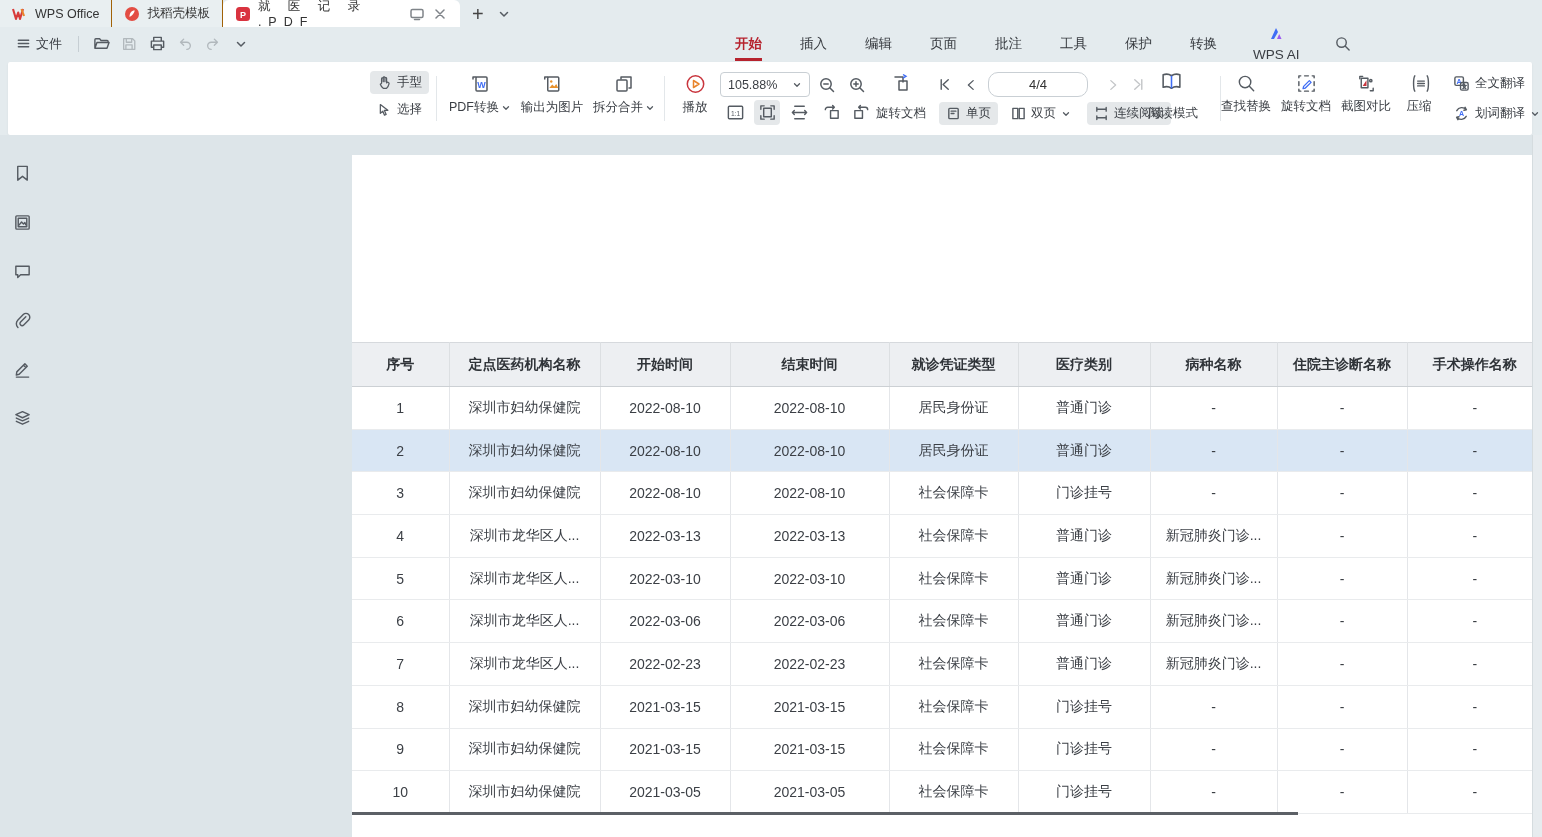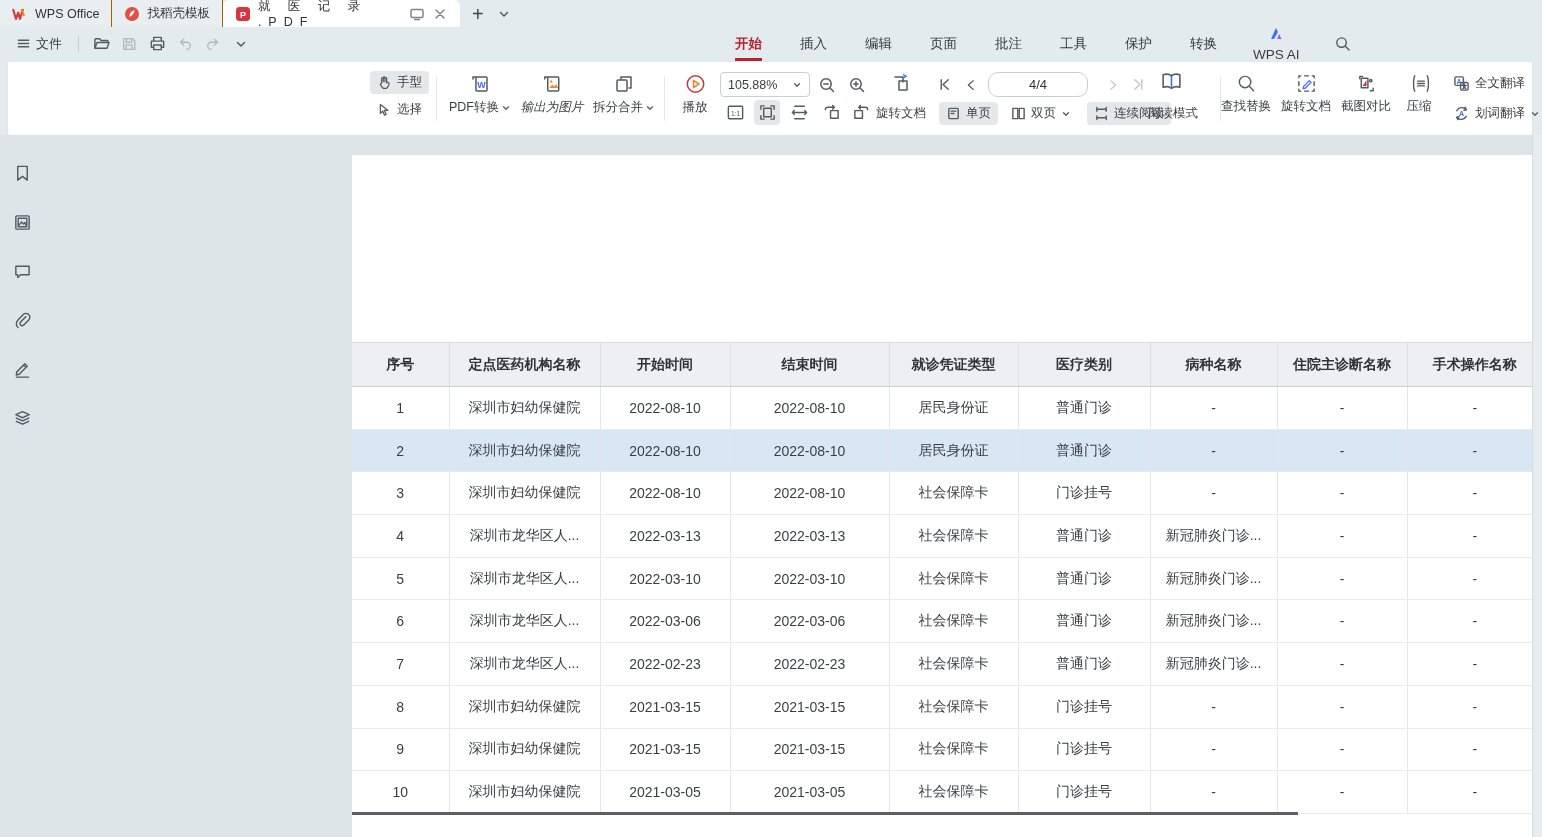--- a/index.html
+++ b/index.html
@@ -198,21 +198,21 @@
           <rect x="7" y="4" width="11" height="14" rx="1" class="ic"></rect>
         <text x="12.5" y="15" font-size="9" font-weight="bold" fill="#3f6df5" text-anchor="middle">W</text>
       </svg>
       <span class="lbl">
           <span>PDF转换</span>
         <svg width="10" height="10" viewBox="0 0 12 12">
             <path class="ic" d="M3 4.5 L6 7.5 L9 4.5"></path>
           </svg>
         </span>
     </div>
-    <div class="stackbtn" style="left:544px; top:11px;font-style:italic;">
+    <div class="stackbtn" style="left:544px; top:11px;">
       <svg width="22" height="22" viewBox="0 0 22 22">
         <path class="ic" d="M7 4 H4 v2"></path>
           <rect x="7" y="4" width="11" height="14" rx="1" class="ic"></rect>
         <path d="M8.5 15 l3-3.5 2 2 2-2.5 2 4 Z" fill="#e8912c"></path>
           <circle cx="10.5" cy="8.5" r="1.2" fill="#e8912c"></circle>
       </svg>
       <span class="lbl">输出为图片</span>
     </div>
     <div class="stackbtn" style="left:616px; top:11px;">
       <svg width="22" height="22" viewBox="0 0 22 22">

